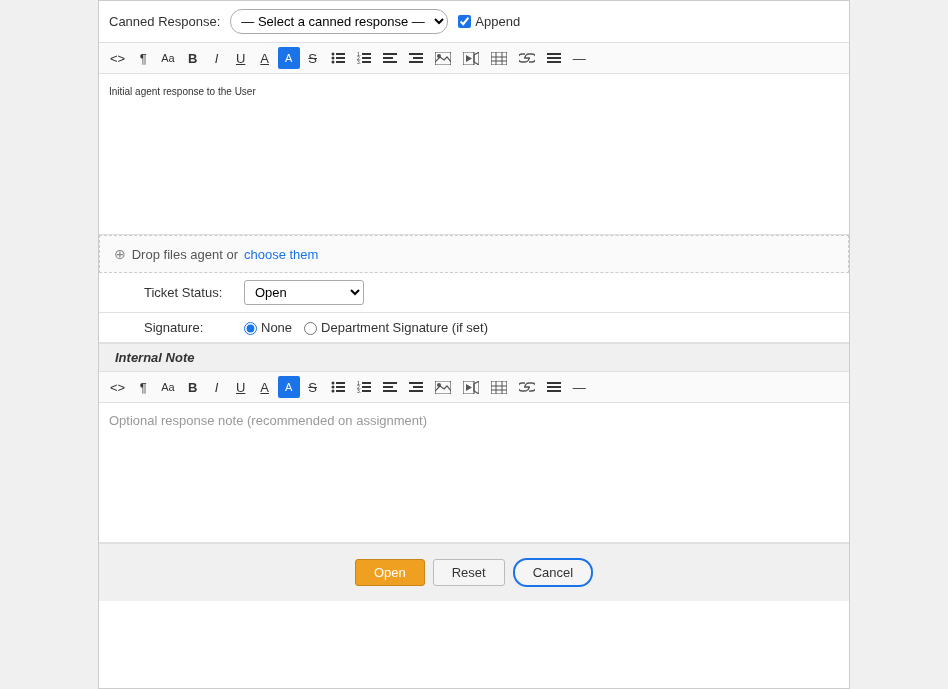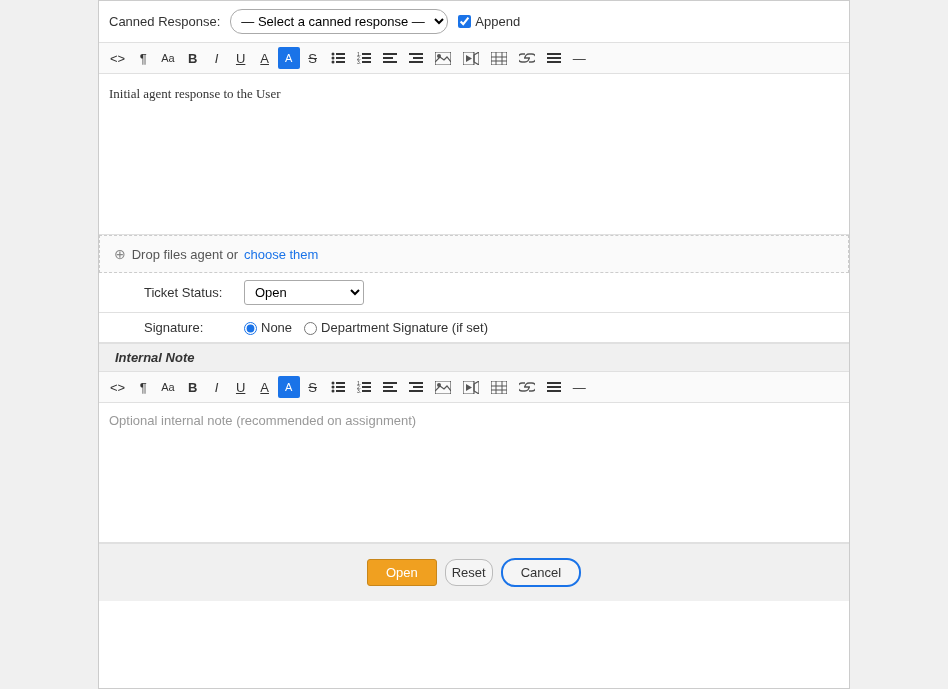--- a/index.html
+++ b/index.html
@@ -69,27 +69,26 @@
       border-radius: 2px;
       display: flex;
       align-items: center;
       justify-content: center;
       min-width: 22px;
       height: 22px;
     }
     .editor-area {
       min-height: 160px;
       padding: 10px;
-      font-size: 13px;
+      font-size: 10px;
       color: #333;
       outline: none;
       border: none;
       flex: 1;
       line-height: 1.5;
-      font-family: Liberation Serif, serif;
     }
     .editor-area-placeholder {
       color: #999;
       font-style: normal;
     }
     .editor-container {
       border-bottom: 1px solid #e0e0e0;
     }
     .drop-zone {
       border: 1.5px dashed #ccc;
@@ -176,23 +175,23 @@
       border: 1px solid #c8861a;
       padding: 5px 18px;
       font-size: 13px;
       border-radius: 3px;
       cursor: pointer;
     }
     .btn-reset {
       background: #f5f5f5;
       color: #333;
       border: 1px solid #bbb;
-      padding: 5px 6px;
-      font-size: 13px;
-      border-radius: 11px;
+      padding: 5px 18px;
+      font-size: 13px;
+      border-radius: 3px;
       cursor: pointer;
     }
     .btn-cancel {
       background: #f5f5f5;
       color: #333;
       border: 2px solid #1a73e8;
       padding: 5px 18px;
       font-size: 13px;
       border-radius: 14px;
       cursor: pointer;
@@ -415,21 +414,21 @@
       <svg width="14" height="12" viewBox="0 0 14 12">
           <rect x="0" y="1" width="14" height="2" fill="#333"></rect>
           <rect x="0" y="5" width="14" height="2" fill="#333"></rect>
           <rect x="0" y="9" width="14" height="2" fill="#333"></rect>
         </svg>
     </button>
     <button class="toolbar-btn" title="Horizontal Rule">—</button>
   </div>
 
   <div class="internal-note-editor" contenteditable="true" style="">
-    <span class="editor-area-placeholder">Optional internal note (recommended on assignment)</span>
+    <span class="editor-area-placeholder">Optional response note (recommended on assignment)</span>
   </div>
 
   <div class="footer">
     <button class="btn-open">Open</button>
     <button class="btn-reset">Reset</button>
     <button class="btn-cancel">Cancel</button>
   </div>
 
 </div>
 

